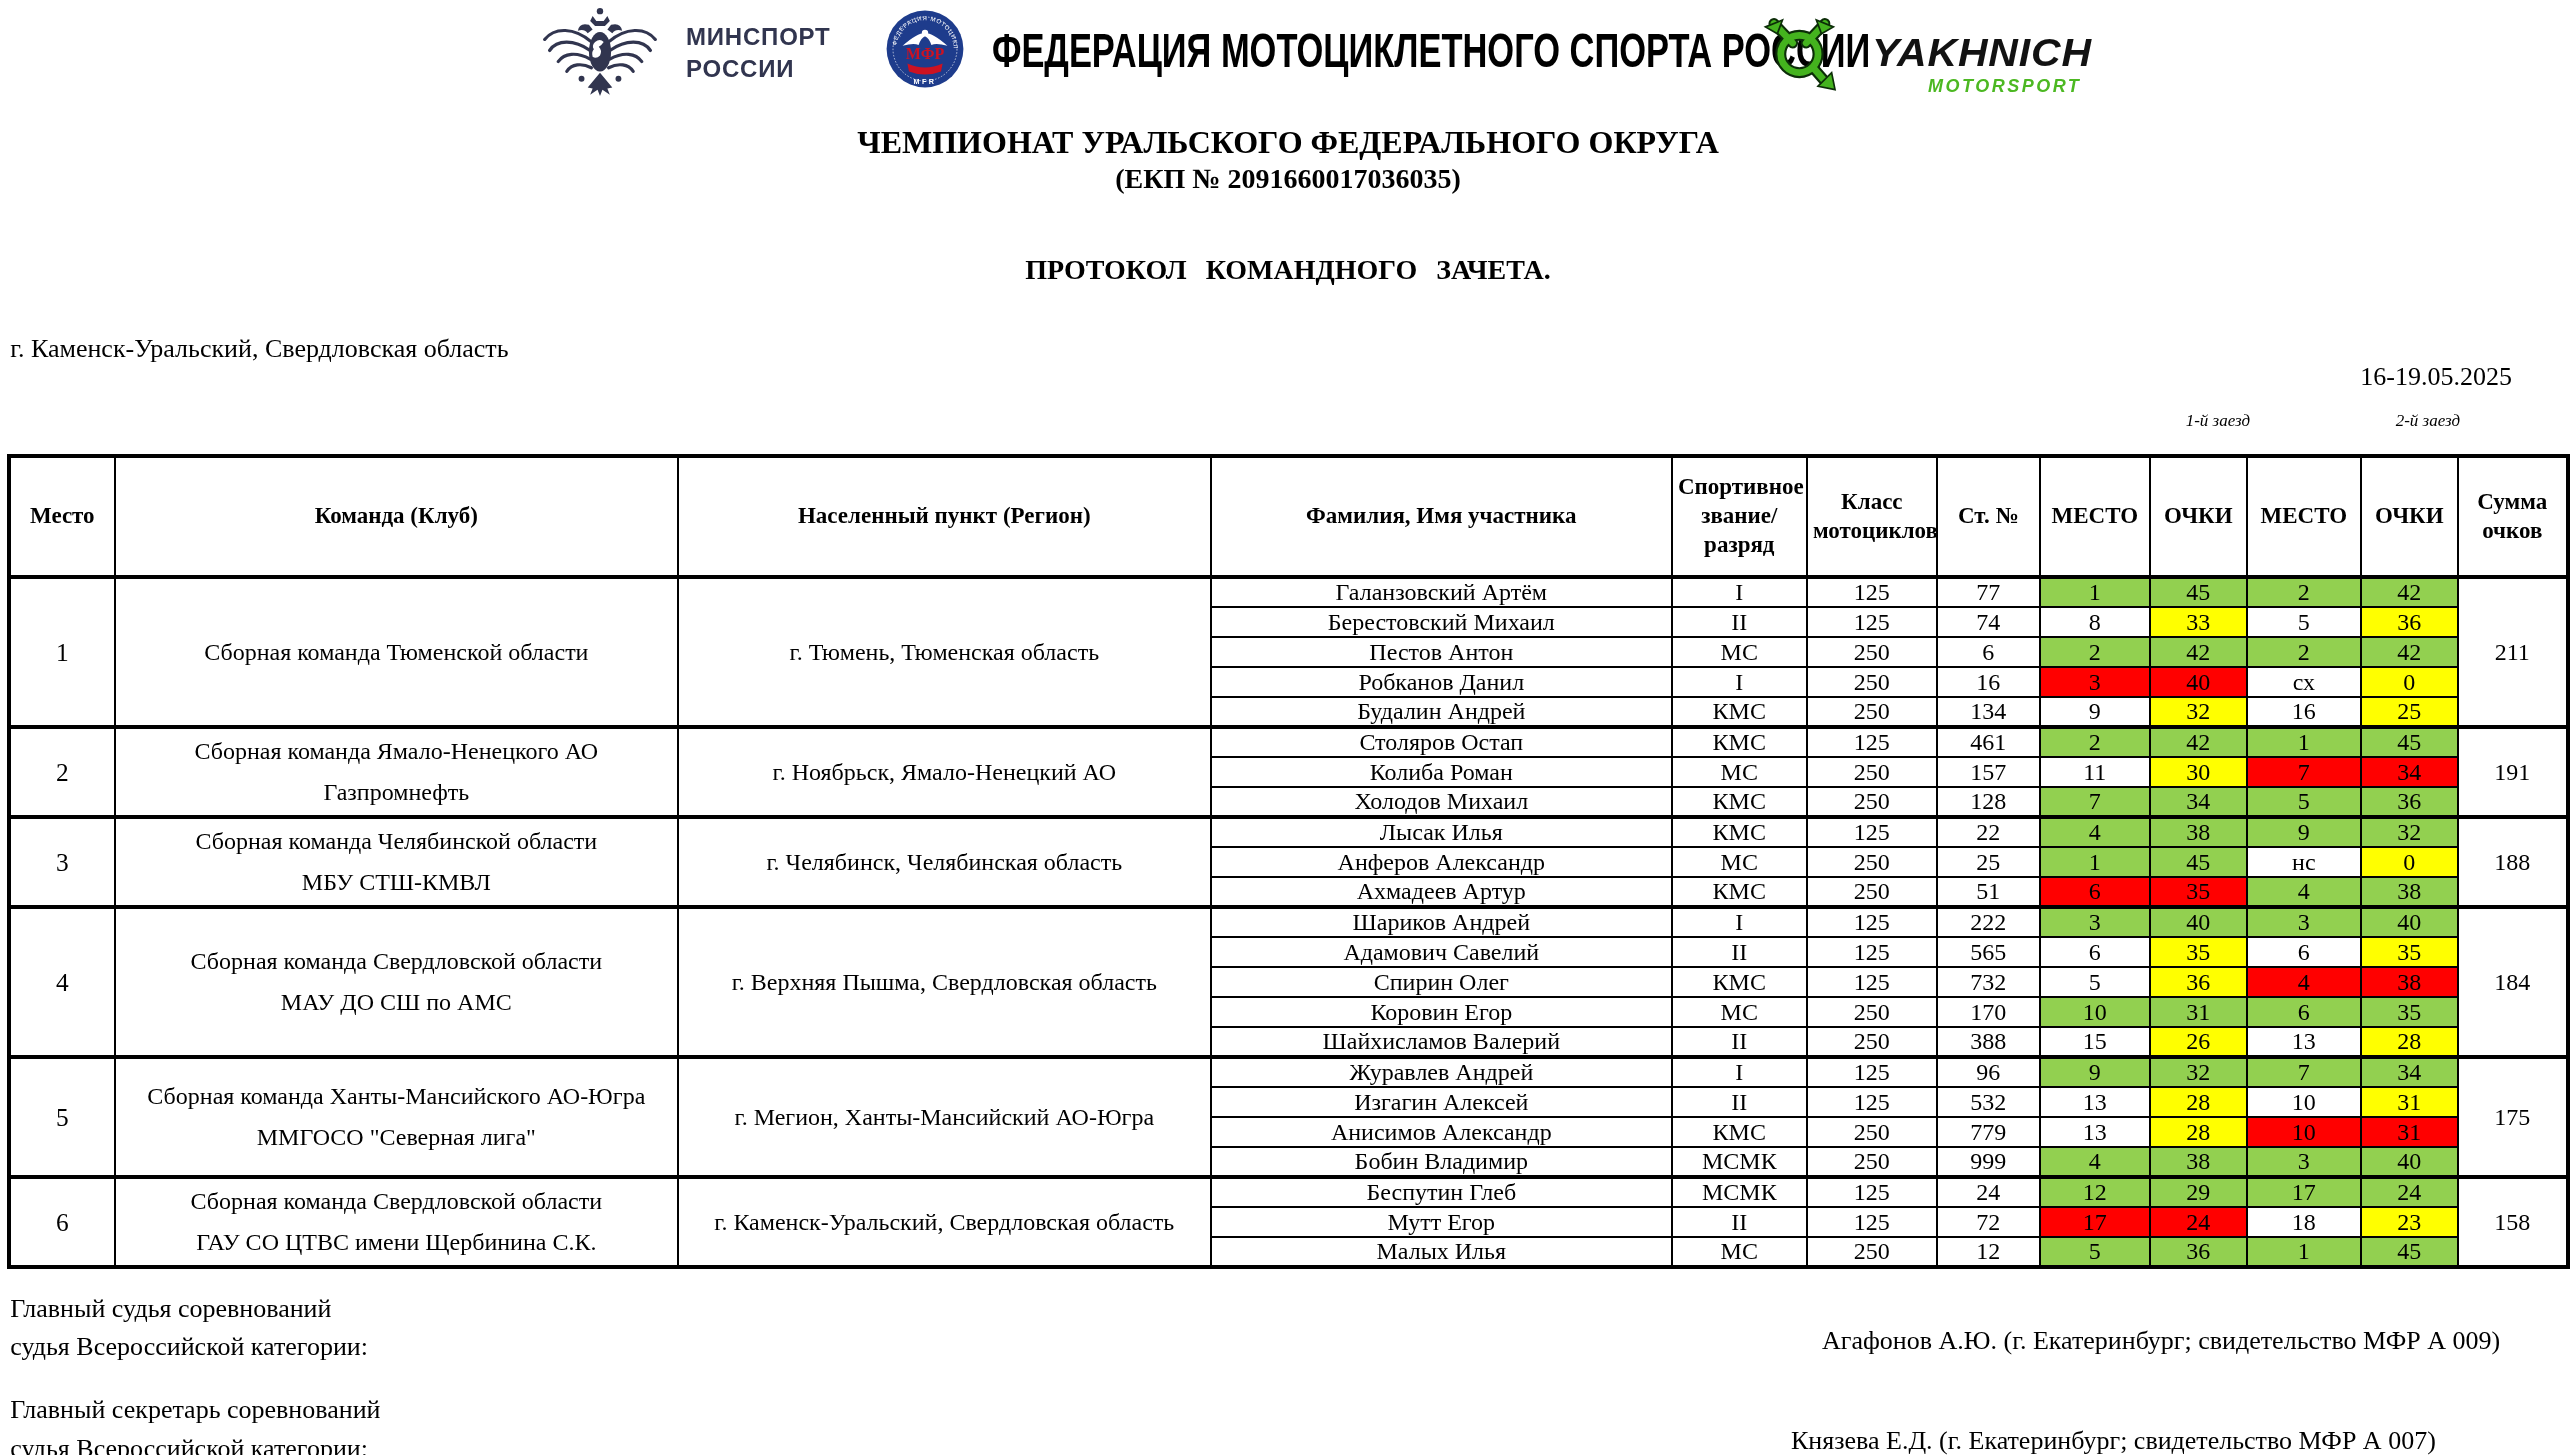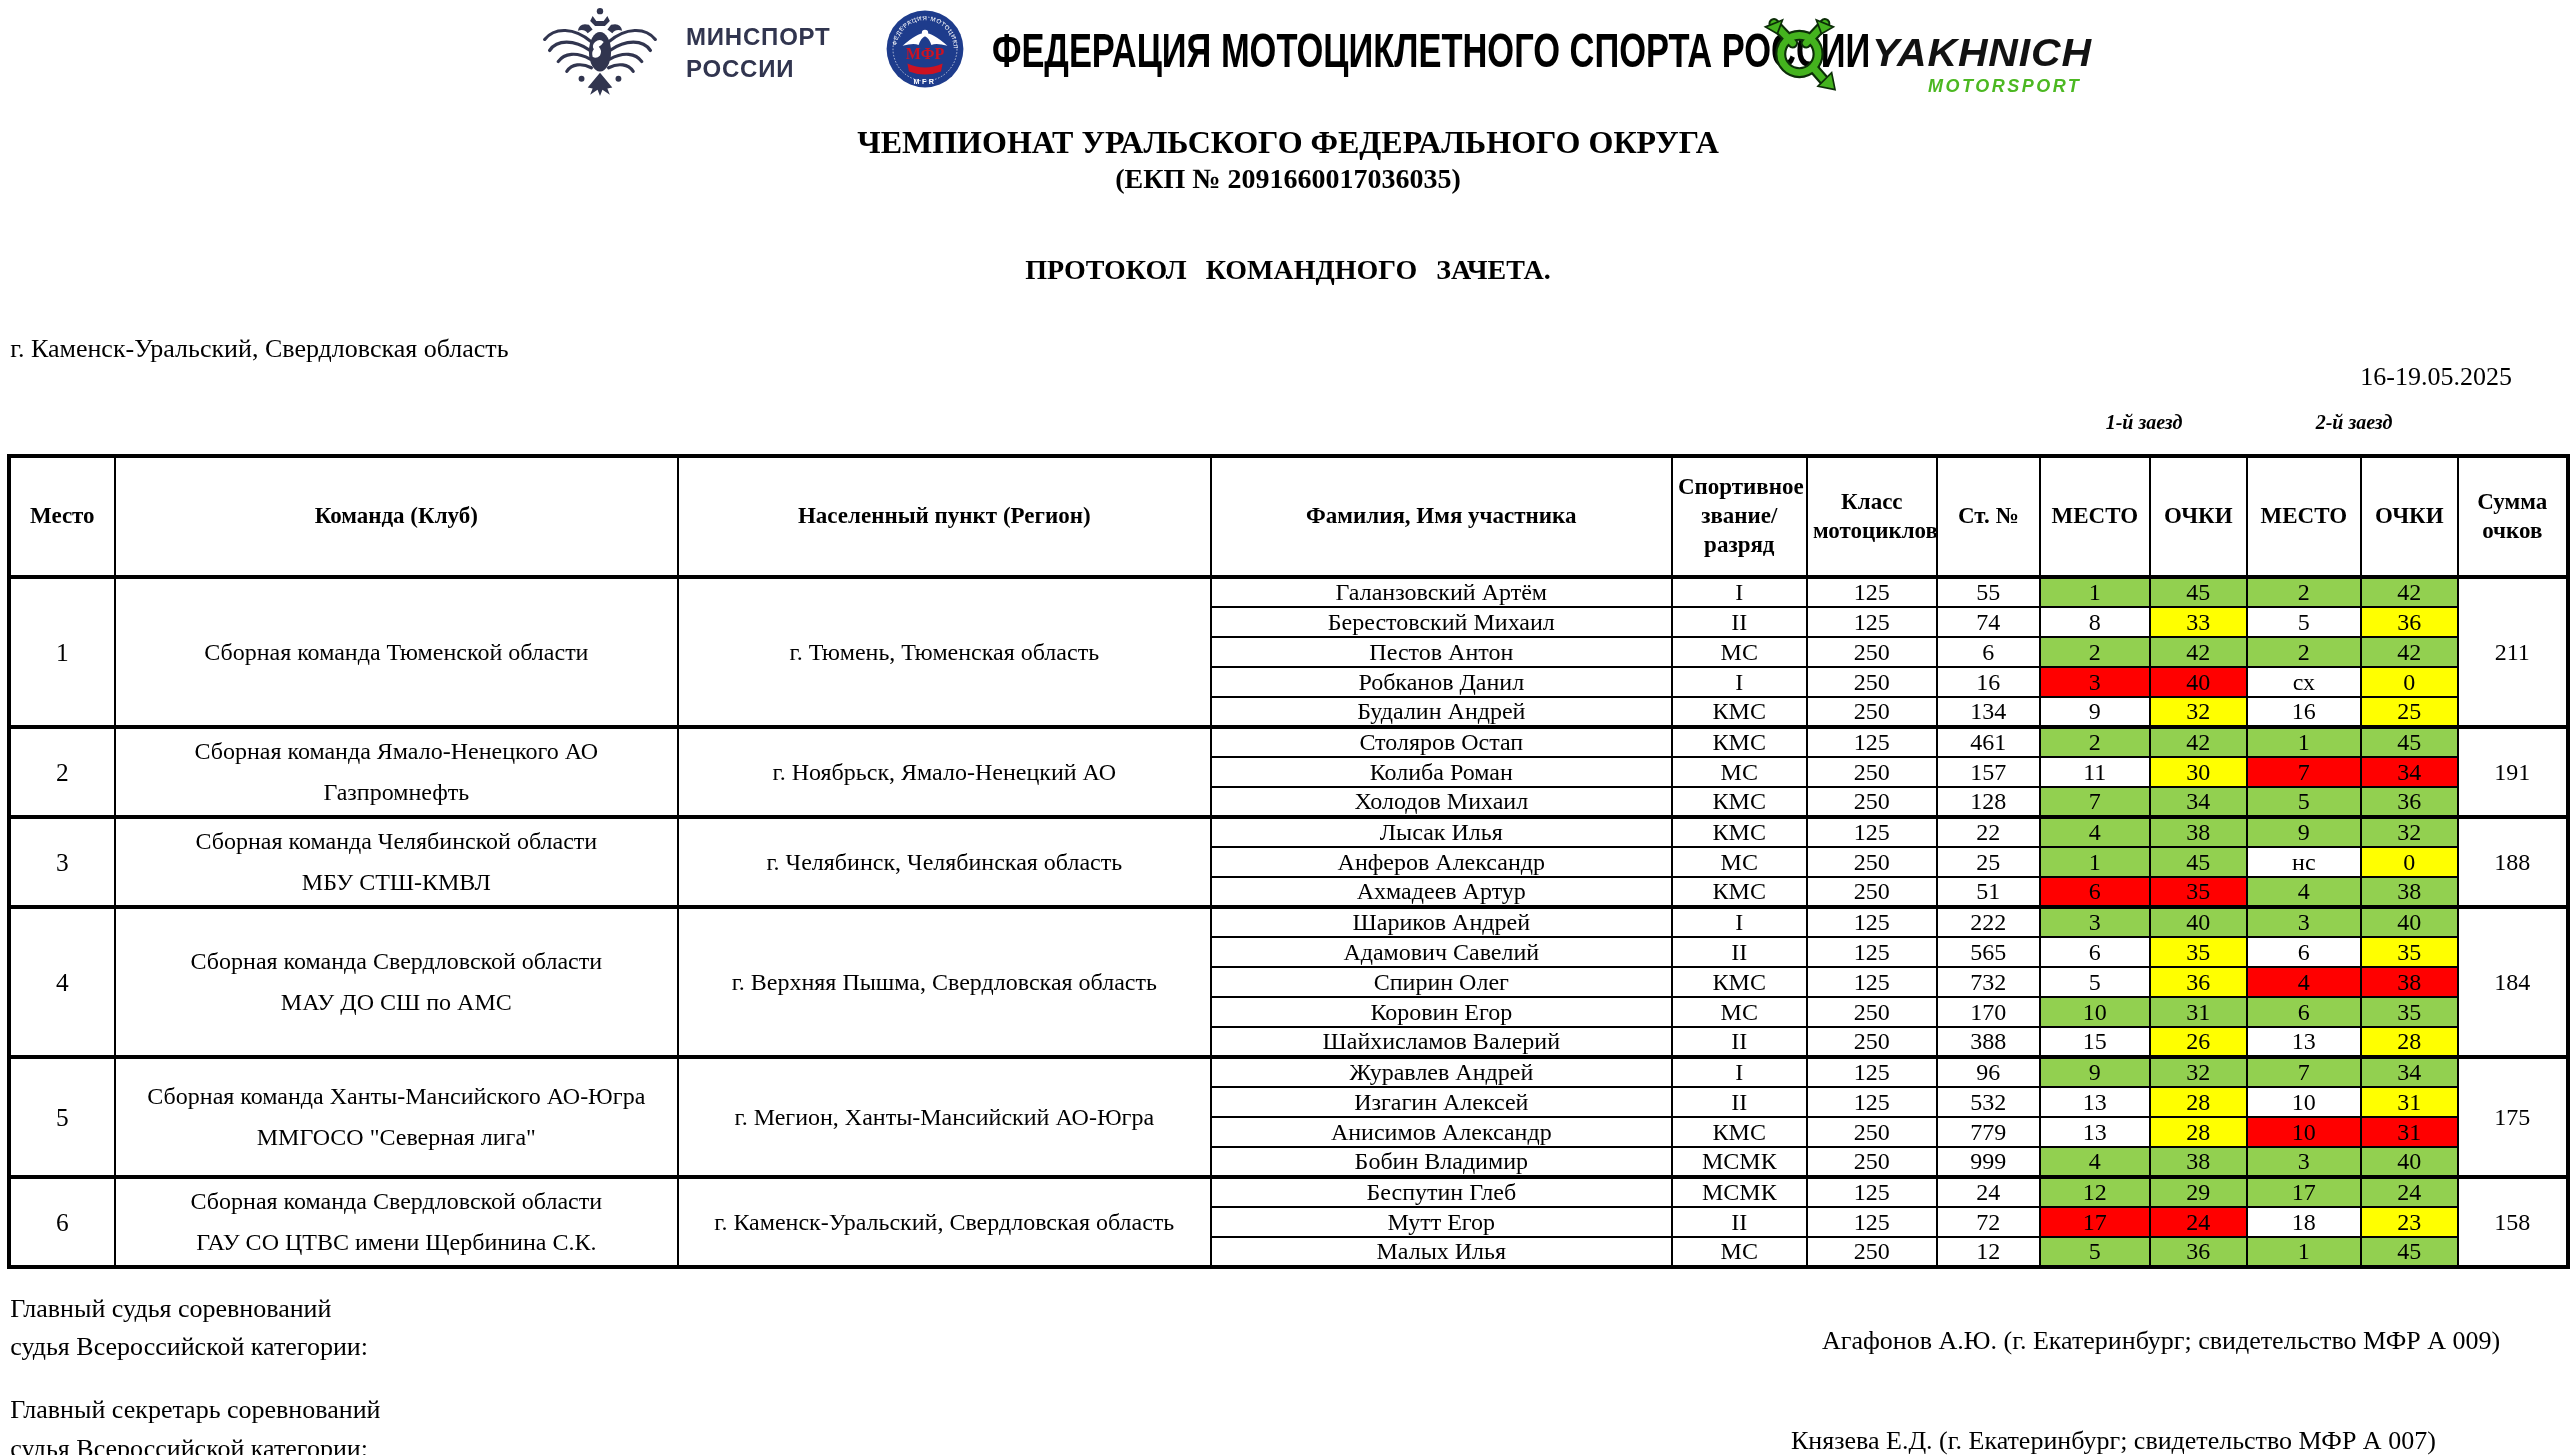--- a/index.html
+++ b/index.html
@@ -27,21 +27,21 @@
     font-size:18px;color:#4cb822;letter-spacing:2.5px;margin-top:1.7px;}
   
   .title-line1{position:absolute;top:124px;left:0;width:100%;text-align:center;
     font-size:32px;font-weight:bold;}
   .title-line2{position:absolute;top:163px;left:0;width:100%;text-align:center;
     font-size:28px;font-weight:bold;}
   .protocol-title{position:absolute;top:254px;left:0;width:100%;text-align:center;
     font-size:28px;font-weight:bold;word-spacing:12px;}
   .location-line{position:absolute;top:334px;left:10.2px;font-size:26px;}
   .date-line{position:absolute;top:362px;right:64px;font-size:26px;}
-  .race-label{position:absolute;top:411px;font-size:20px;font-weight:bold;font-style:italic;width:212px;text-align:center;}
+  .race-label{position:absolute;top:411px;font-size:17px;font-weight:normal;font-style:italic;width:212px;text-align:right;}
   .race1{left:2038px;}
   .race2{left:2248px;}
   
   table.results{
     position:absolute;left:6.8px;top:454px;
     border-collapse:collapse;table-layout:fixed;
     width:2559px;
     font-size:24px;
   }
   table.results td, table.results th{
@@ -216,21 +216,21 @@
     <tbody>
         <tr class="rider team-start">
           <td class="team-place" rowspan="5">1</td>
           <td class="team-name" rowspan="5">
             <div>Сборная команда Тюменской области</div>
           </td>
           <td class="team-loc" rowspan="5">г. Тюмень, Тюменская область</td>
           <td class="rider-name">Галанзовский Артём</td>
           <td>I</td>
           <td>125</td>
-          <td>55</td>
+          <td>77</td>
           <td class="race-col bg-g">1</td>
           <td class="race-col points bg-g">45</td>
           <td class="race-col bg-g">2</td>
           <td class="race-col points bg-g">42</td>
           <td class="team-total" rowspan="5">211</td>
         </tr>
         <tr class="rider">
           <td class="rider-name">Берестовский Михаил</td>
           <td>II</td>
           <td>125</td>

